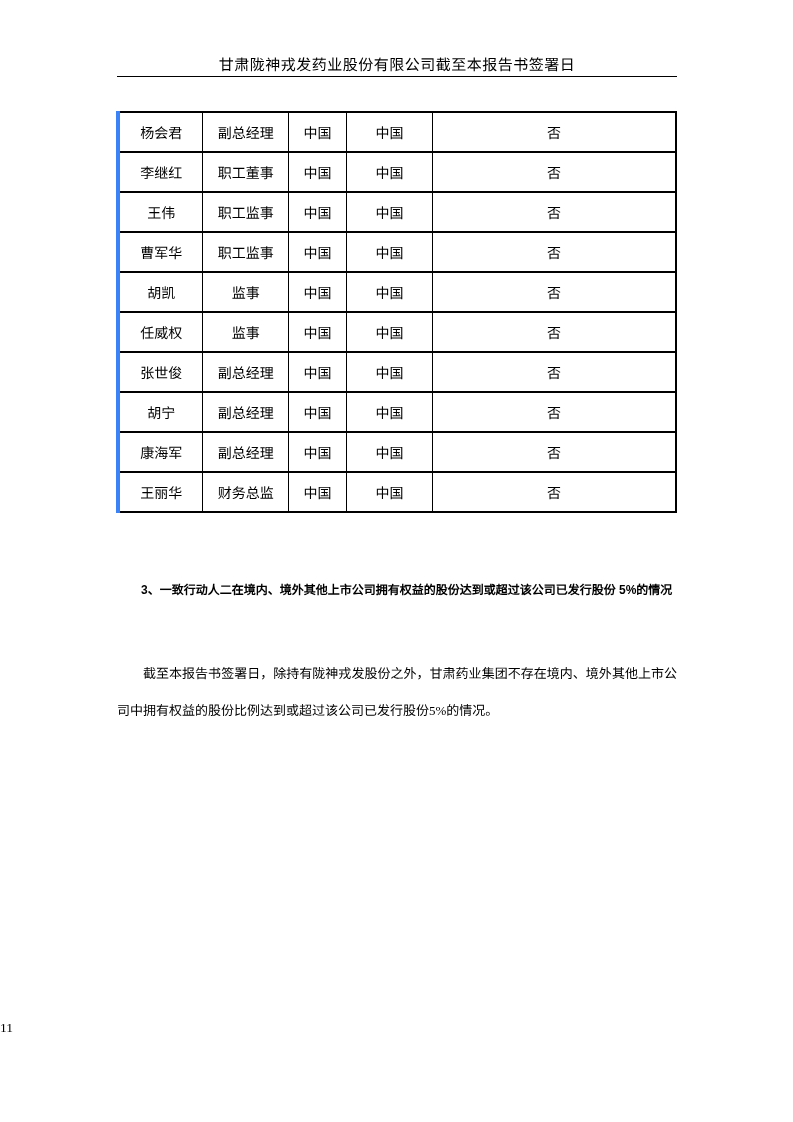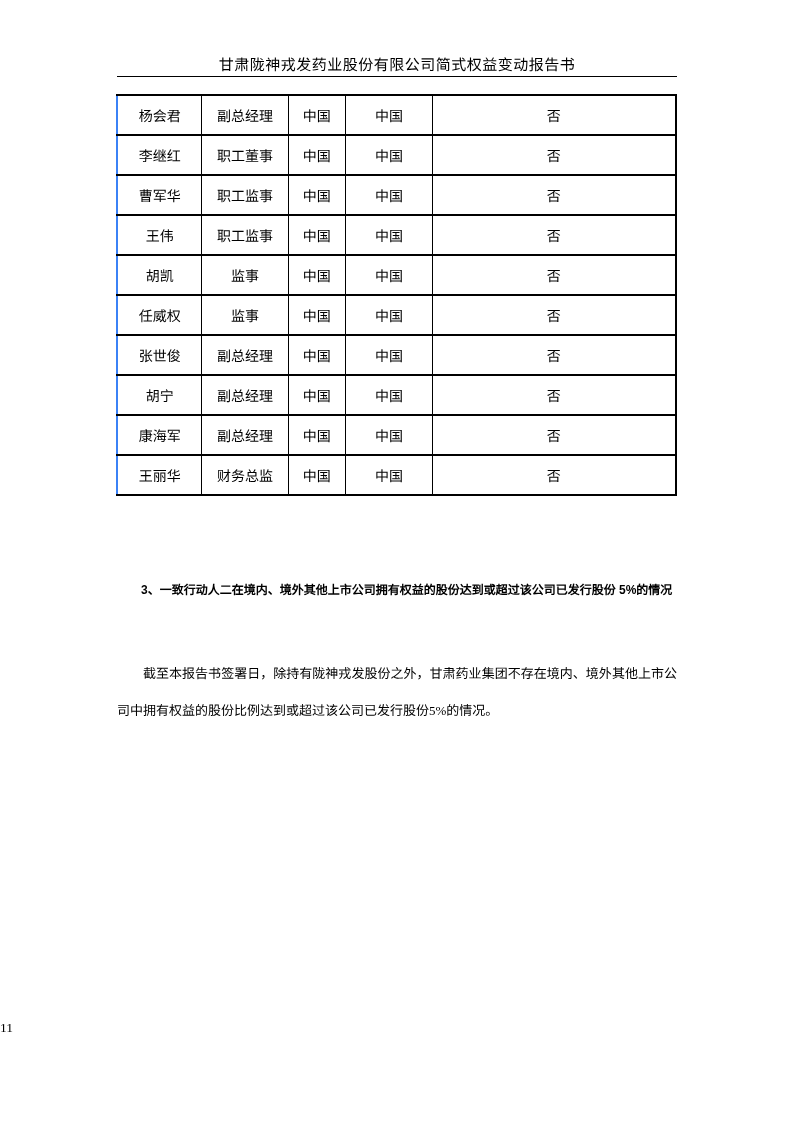--- a/index.html
+++ b/index.html
@@ -48,21 +48,21 @@
   .exec-table td {
     border-left: 1px solid #000000;
     border-right: 1px solid #000000;
     border-top: 2px solid #000000;
     border-bottom: 2px solid #000000;
     height: 40px;
     text-align: center;
     vertical-align: middle;
     padding: 0 2px;
   }
-  .exec-table { border-left: 2px solid #3b82f6; border-right: 2px solid #000000; }
+  .exec-table { border-left: 4px solid #3b82f6; border-right: 2px solid #000000; margin-top: 17px; }
   .col-name        { width: 15.2%; }
   .col-position    { width: 15.4%; }
   .col-nationality { width: 10.3%; }
   .col-residence   { width: 15.5%; }
   .col-other       { width: auto; }
   
   .section-heading {
     position: absolute;
     top: 572px;
     left: 117px;
@@ -93,21 +93,21 @@
     font-size: 13.5px;
   }
 </style>
 </head>
 <body>
 
 <div class="page">
 
   <div class="doc-header">
     <span>甘肃陇神戎发药业股份有限公司</span>
-    <span>简式权益变动报告书</span>
+    <span>截至本报告书签署日</span>
   </div>
   <hr class="header-rule">
 
   <table class="exec-table">
     <colgroup>
       <col class="col-name">
         <col class="col-position">
         <col class="col-nationality">
         <col class="col-residence">
         <col class="col-other">
@@ -121,28 +121,28 @@
         <td>否</td>
       </tr>
       <tr>
         <td>李继红</td>
         <td>职工董事</td>
         <td>中国</td>
         <td>中国</td>
         <td>否</td>
       </tr>
       <tr>
-        <td>曹军华</td>
+        <td>王伟</td>
         <td>职工监事</td>
         <td>中国</td>
         <td>中国</td>
         <td>否</td>
       </tr>
       <tr>
-        <td>王伟</td>
+        <td>曹军华</td>
         <td>职工监事</td>
         <td>中国</td>
         <td>中国</td>
         <td>否</td>
       </tr>
       <tr>
         <td>胡凯</td>
         <td>监事</td>
         <td>中国</td>
         <td>中国</td>

